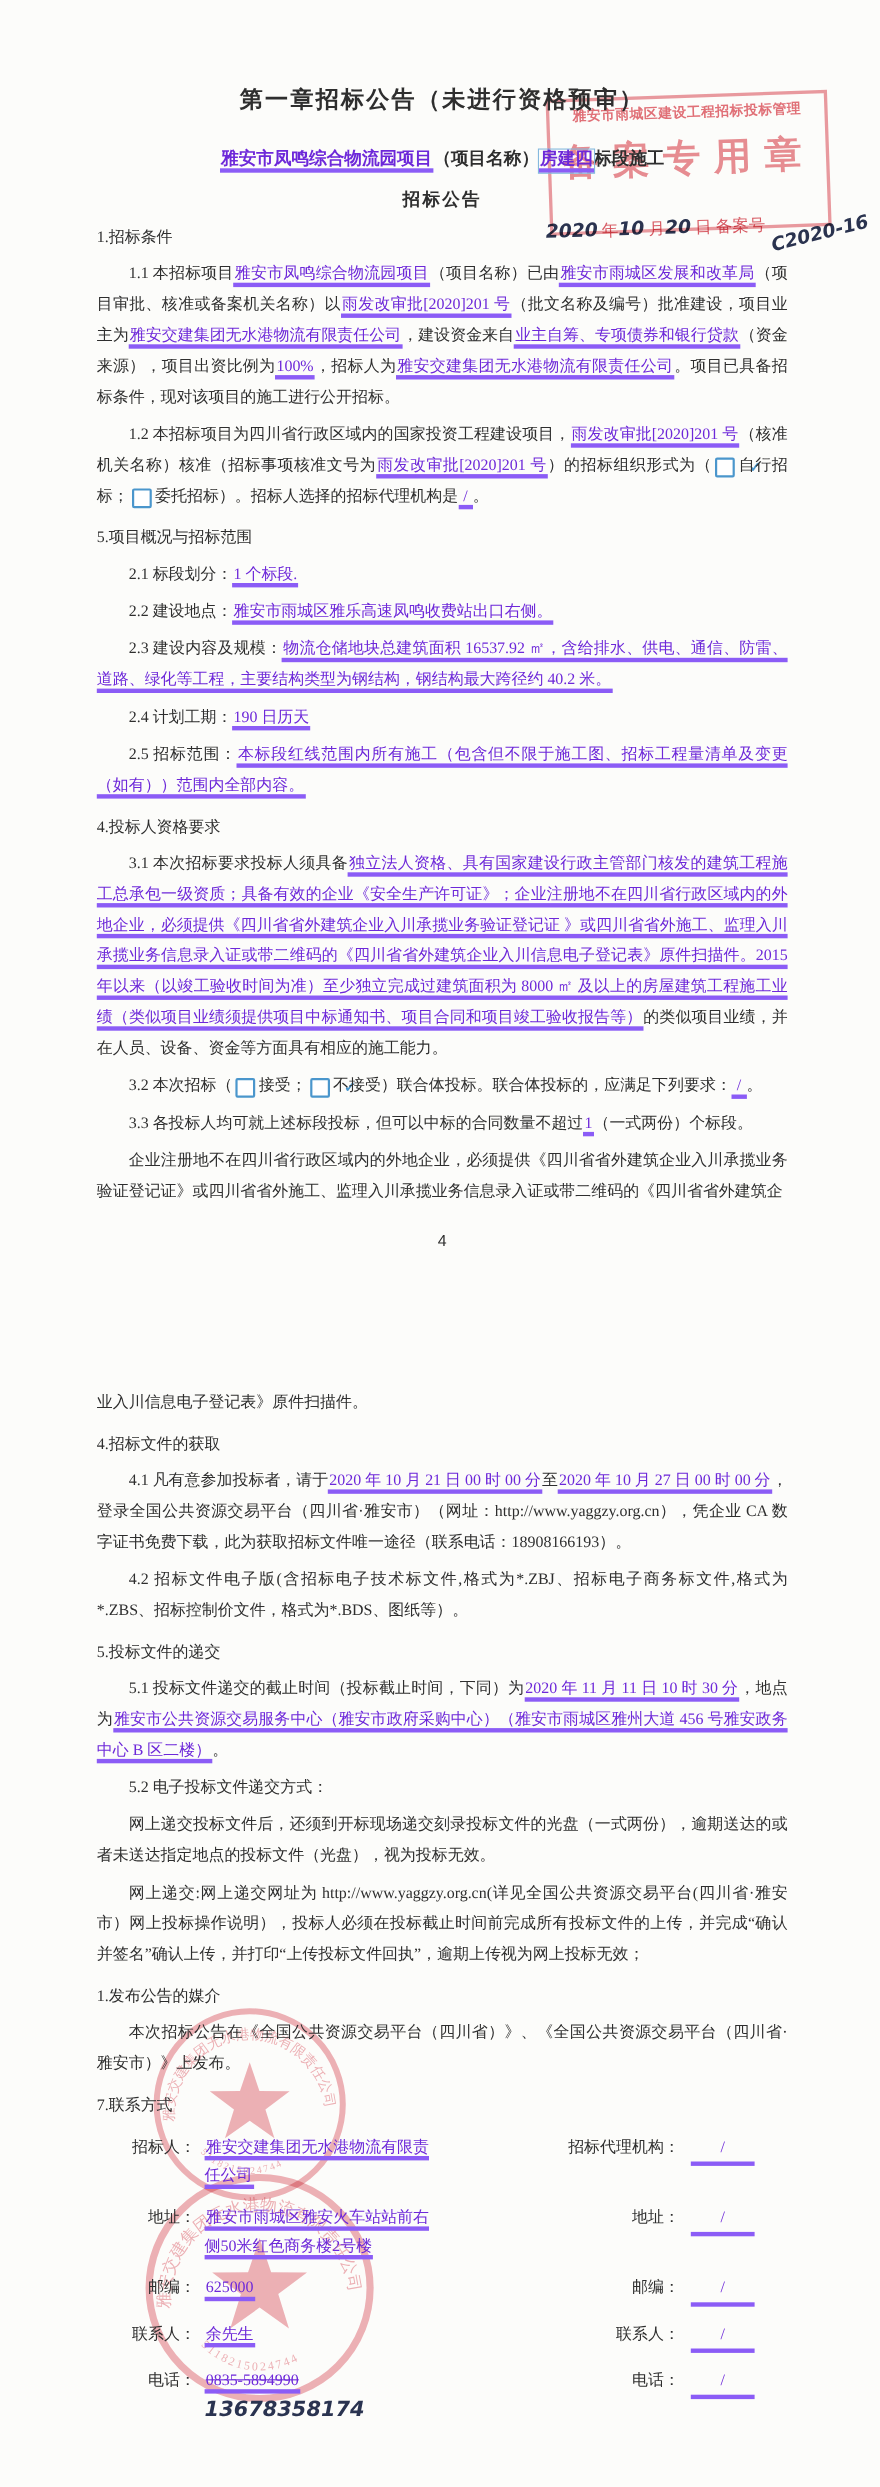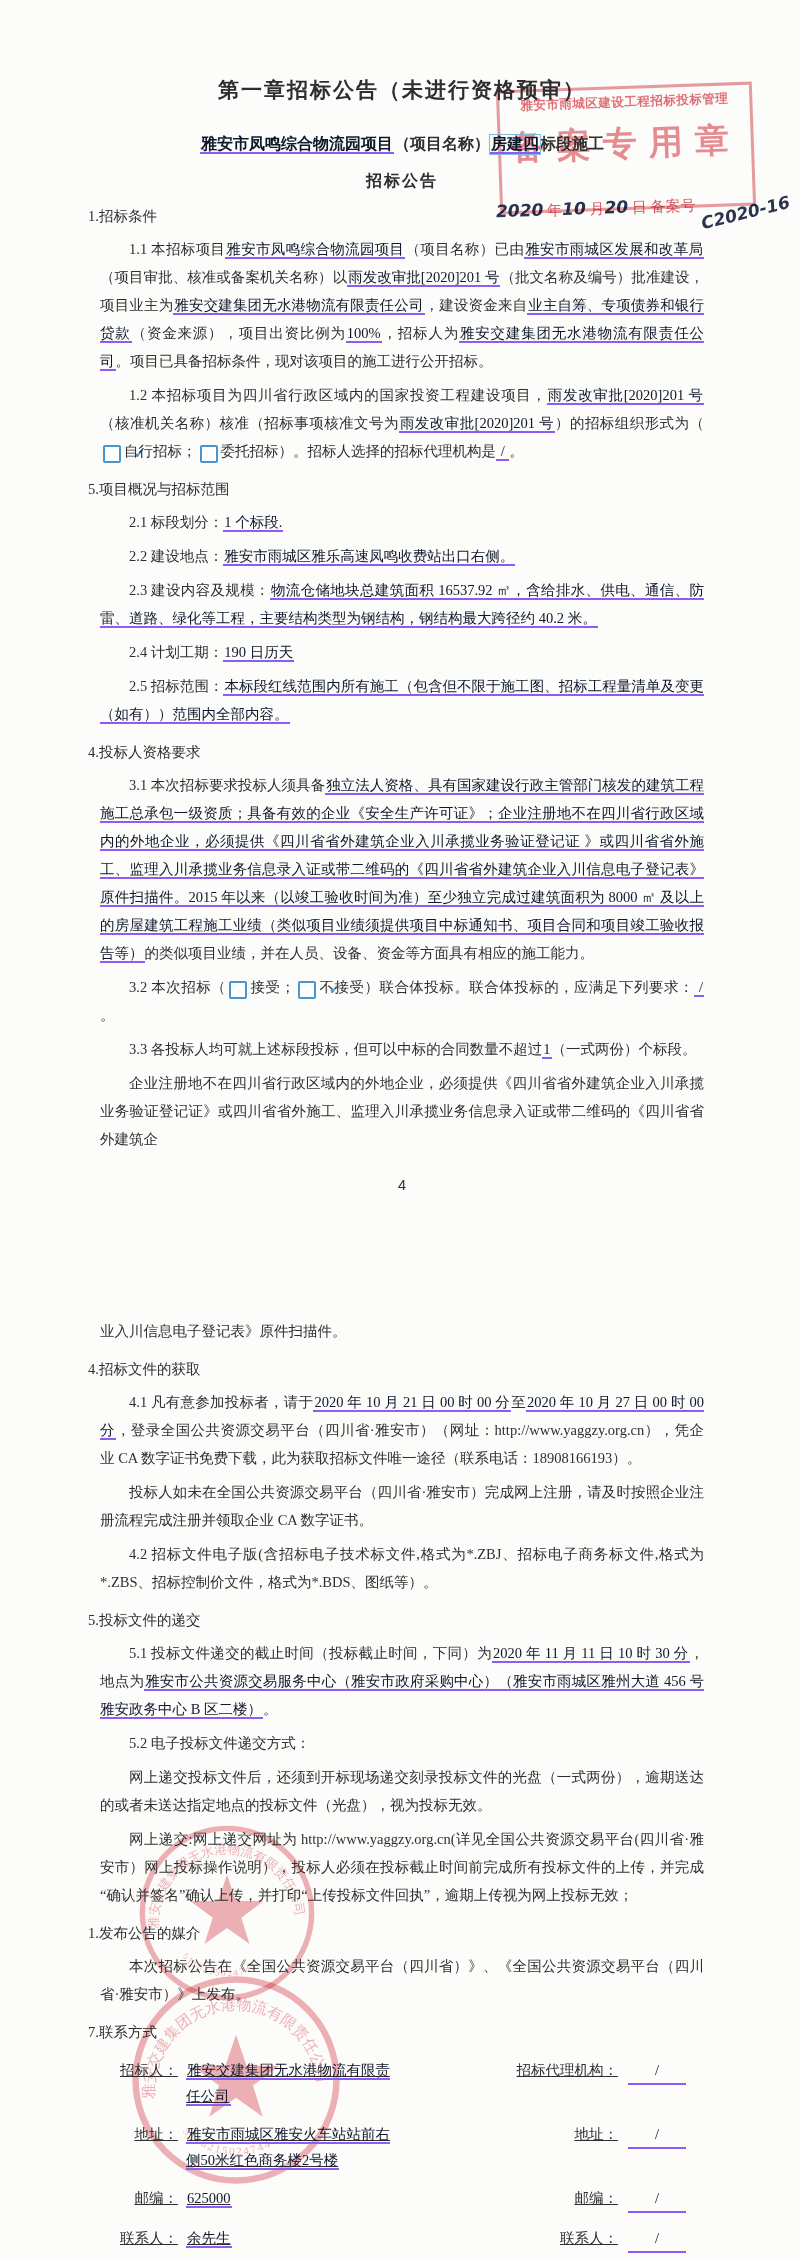--- a/index.html
+++ b/index.html
@@ -7,23 +7,23 @@
     position:relative;width:800px;height:2261px;margin:0 auto;
     background:#fcfcfa;overflow:hidden;
     font-family:"Liberation Serif","DejaVu Serif",serif;
     color:#2e2e2e;
   }
   .content{position:absolute;left:88px;top:64px;width:628px;}
   .h1{font-size:21px;font-weight:bold;text-align:center;letter-spacing:2px;margin:12px 0 0;}
   .sub{font-size:16px;font-weight:bold;text-align:center;margin-top:30px;}
   .doctitle{font-size:16px;font-weight:bold;text-align:center;margin:16px 0 10px;letter-spacing:2px;}
   .sec{font-weight:normal;font-size:14.5px;margin:11px 0 3px;line-height:26px;}
-  p.para{margin:6px 12px;font-size:14.5px;line-height:28px;text-align:justify;}
+  p.para{margin:6px 0;font-size:14.5px;line-height:28px;text-align:justify;}
   .indent{text-indent:2em;}
-  .fill{color:#0f172a;border-bottom:2px solid #8b5cf6;padding:0 1px;}
+  .fill{color:#6d28d9;border-bottom:4px solid #8b5cf6;padding:0 1px;}
   .boxed{outline:1px solid #85b9de;}
   .strike{text-decoration:line-through;}
   .red{color:rgba(215,77,88,.92);}
   .hand{font-family:"DejaVu Sans",sans-serif;font-style:italic;font-weight:bold;color:#2a3350;border:none;}
   .hand-big{display:inline-block;font-size:20px;transform:rotate(-12deg);position:relative;top:10px;left:4px;}
   .cb{display:inline-block;width:14px;height:14px;border:2px solid #4a96cc;border-radius:2px;
       vertical-align:-2px;margin:0 3px;line-height:13px;text-align:center;font-size:13px;
       color:#4a96cc;font-weight:bold;background:#fff;}
   .pagenum{text-align:center;font-size:14.5px;font-family:"Liberation Sans",sans-serif;margin:24px 0 0;}
   .pagebreak{height:118px;}
@@ -40,21 +40,21 @@
     position:absolute;left:496px;top:196px;width:300px;font-size:15px;
     transform:rotate(-2deg);color:rgba(222,88,98,.95);mix-blend-mode:multiply;white-space:nowrap;
   }
   .stamp-date .hand{font-size:17px;}
 
   
   .seal{position:absolute;color:#e2737e;opacity:.55;mix-blend-mode:multiply;pointer-events:none;}
   .seal svg{display:block;width:100%;height:100%;}
 
   
-  .contacts{margin-top:6px;font-size:14.5px;text-decoration:underline;}
+  .contacts{margin-top:6px;font-size:14.5px;}
   .crow{display:flex;align-items:flex-start;margin:12px 0;line-height:26px;}
   .cl-label{width:90px;text-align:right;flex:none;}
   .cl-value{width:212px;flex:none;margin-left:8px;}
   .cr-label{width:128px;text-align:right;flex:none;margin-left:92px;}
   .cr-value{flex:none;margin-left:10px;}
   .cr-value .fill{display:inline-block;min-width:56px;text-align:center;}
 </style>
 </head>
 <body>
 
@@ -115,21 +115,20 @@
     <p class="para indent"><span class="">3.3 各投标人均可就上述标段投标，但可以中标的合同数量不超过</span><span class="fill">1</span><span class="">（一式两份）个标段。</span></p>
     <p class="para indent"><span class="">企业注册地不在四川省行政区域内的外地企业，必须提供《四川省省外建筑企业入川承揽业务验证登记证》或四川省省外施工、监理入川承揽业务信息录入证或带二维码的《四川省省外建筑企</span></p>
 
     <div class="pagenum">4</div>
     <div class="pagebreak"></div>
 
     <p class="para"><span class="">业入川信息电子登记表》原件扫描件。</span></p>
 
     <div class="sec">4.招标文件的获取</div>
     <p class="para indent"><span class="">4.1 凡有意参加投标者，请于</span><span class="fill">2020 年 10 月 21 日 00 时 00 分</span><span class="">至</span><span class="fill">2020 年 10 月 27 日 00 时 00 分</span><span class="">，登录全国公共资源交易平台（四川省·雅安市）（网址：http://www.yaggzy.org.cn），凭企业 CA 数字证书免费下载，此为获取招标文件唯一途径（联系电话：18908166193）。</span></p>
-    <p class="para indent"><span class="">投标人如未在全国公共资源交易平台（四川省·雅安市）完成网上注册，请及时按照企业注册流程完成注册并领取企业 CA 数字证书。</span></p>
     <p class="para indent"><span class="">4.2 招标文件电子版(含招标电子技术标文件,格式为*.ZBJ、招标电子商务标文件,格式为*.ZBS、招标控制价文件，格式为*.BDS、图纸等）。</span></p>
 
     <div class="sec">5.投标文件的递交</div>
     <p class="para indent"><span class="">5.1 投标文件递交的截止时间（投标截止时间，下同）为</span><span class="fill">2020 年 11 月 11 日 10 时 30 分</span><span class="">，地点为</span><span class="fill">雅安市公共资源交易服务中心（雅安市政府采购中心）（雅安市雨城区雅州大道 456 号雅安政务中心 B 区二楼）</span><span class="">。</span></p>
     <p class="para indent"><span class="">5.2 电子投标文件递交方式：</span></p>
     <p class="para indent"><span class="">网上递交投标文件后，还须到开标现场递交刻录投标文件的光盘（一式两份），逾期送达的或者未送达指定地点的投标文件（光盘），视为投标无效。</span></p>
     <p class="para indent"><span class="">网上递交:网上递交网址为 http://www.yaggzy.org.cn(详见全国公共资源交易平台(四川省·雅安市）网上投标操作说明），投标人必须在投标截止时间前完成所有投标文件的上传，并完成“确认并签名”确认上传，并打印“上传投标文件回执”，逾期上传视为网上投标无效；</span></p>
 
     <div class="sec">1.发布公告的媒介</div>
     <p class="para indent"><span class="">本次招标公告在《全国公共资源交易平台（四川省）》、《全国公共资源交易平台（四川省·雅安市）》上发布。</span></p>

